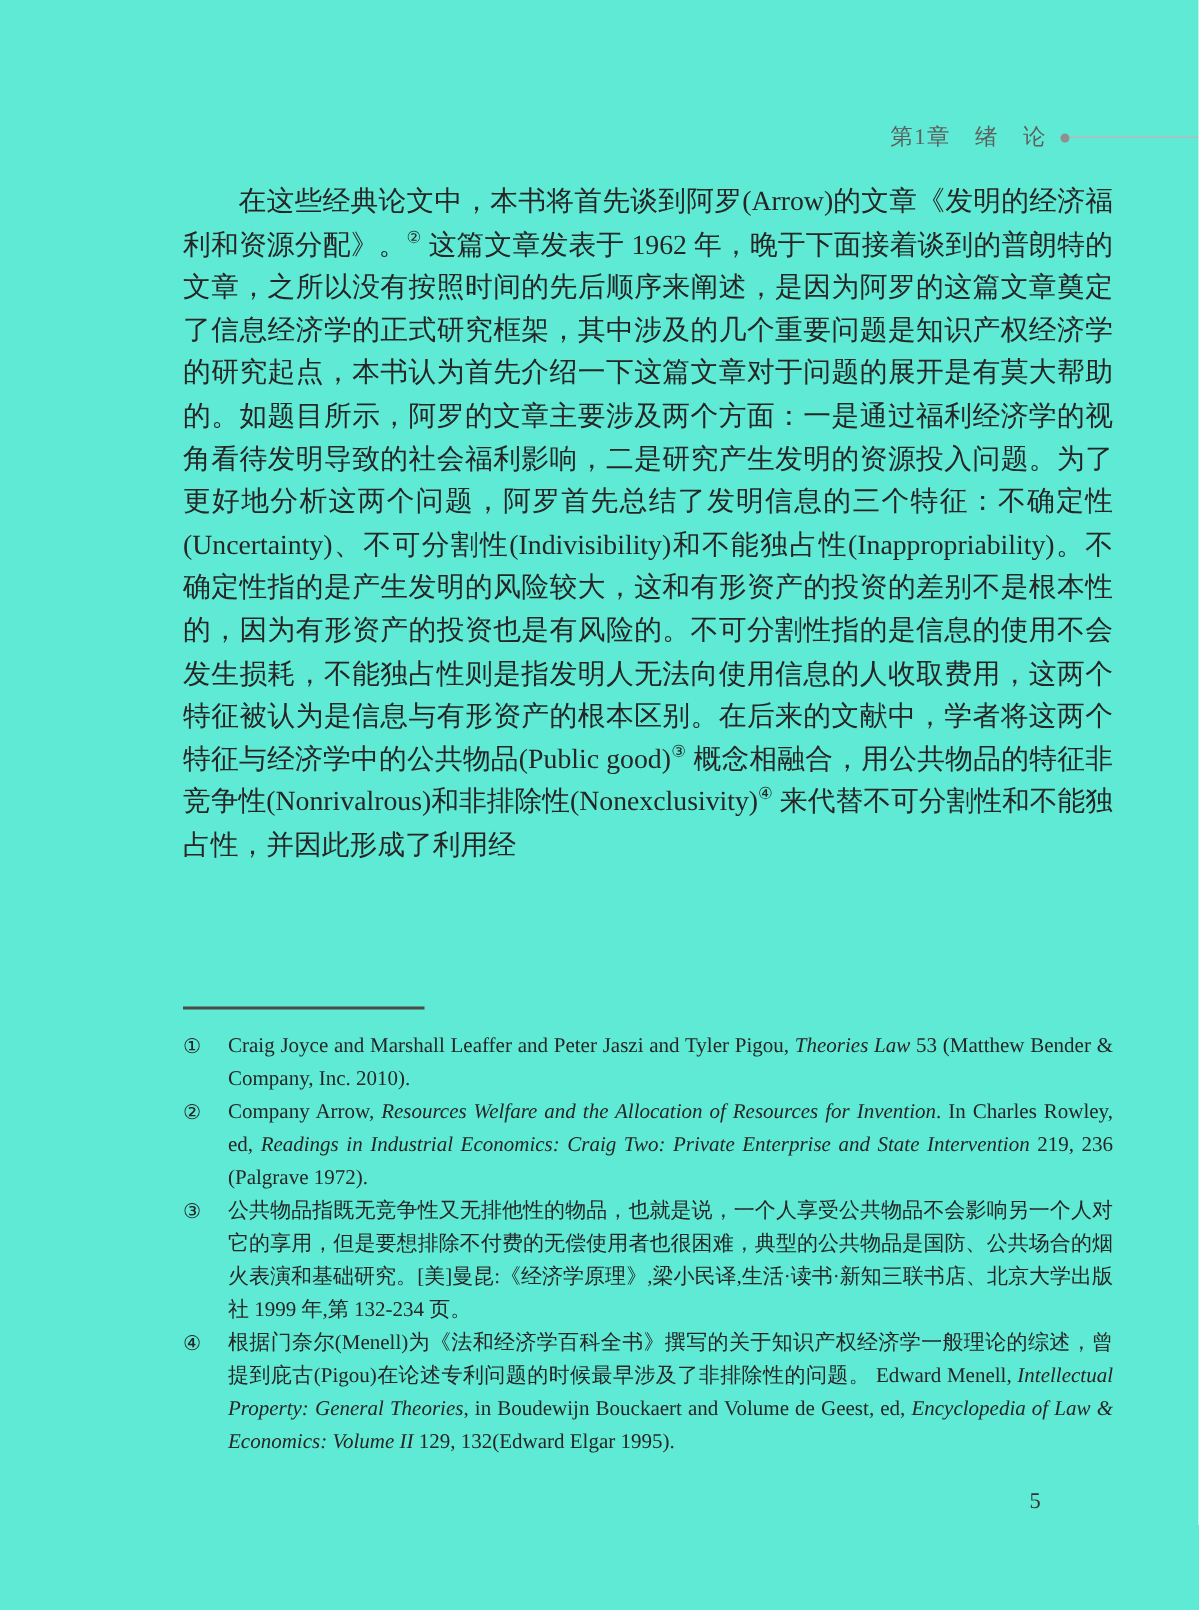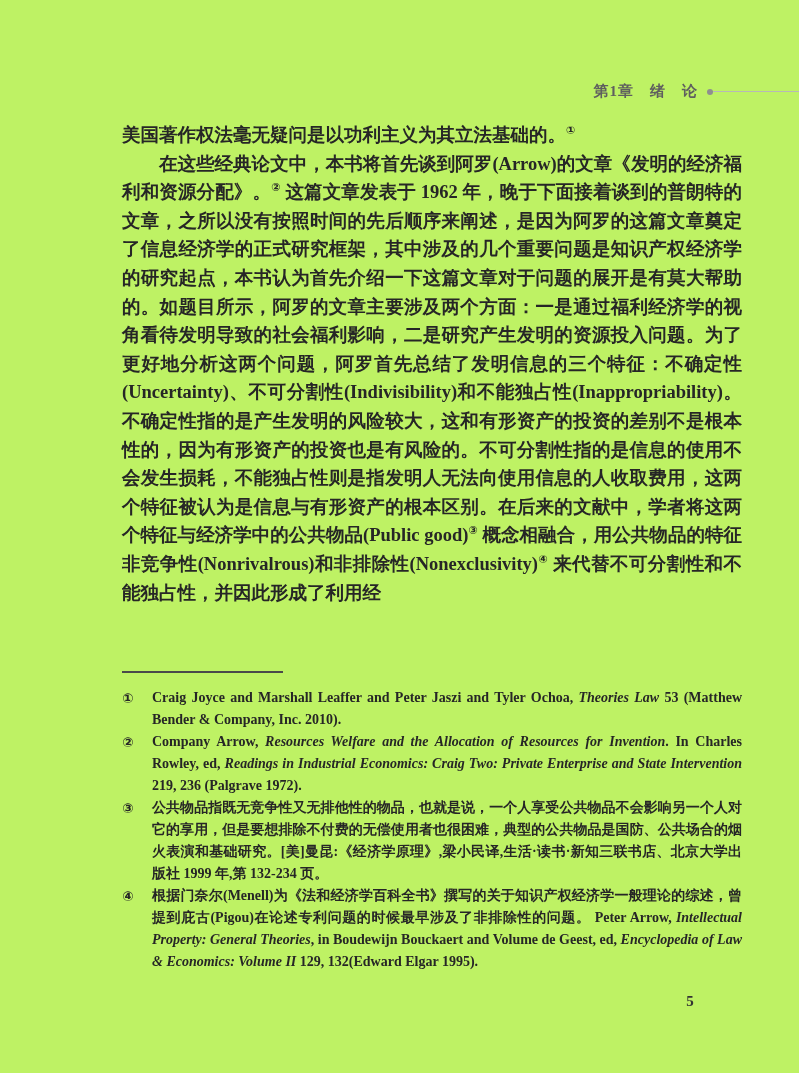--- a/index.html
+++ b/index.html
@@ -1,24 +1,23 @@
 <!DOCTYPE html>
 <html><head>
 <meta charset="utf-8">
 <style>
   html, body { margin: 0; padding: 0; background: #ffffff; }
   .page {
     position: relative;
     width: 799px;
     height: 1073px;
-    background: #bef264;
+    background: #5eead4;
     font-family: "Liberation Serif", "DejaVu Serif", serif;
     color: #262626;
     overflow: hidden;
-    font-weight: bold;
   }
 
   
   .header {
     position: absolute;
     top: 82px;
     left: 0;
     width: 799px;
     display: flex;
     justify-content: flex-end;
@@ -112,45 +111,44 @@
 
 <div class="page">
 
   <div class="header">
     <span class="header-title">第1章　绪　论</span>
     <span class="header-dot"></span>
     <span class="header-rule"></span>
   </div>
 
   <div class="body-text">
-    <p class="para"><span>美国著作权法毫无疑问是以功利主义为其立法基础的。</span><sup class="fnref">①</sup></p>
     <p class="para indent"><span>在这些经典论文中，本书将首先谈到阿罗(Arrow)的文章《发明的经济福利和资源分配》。</span><sup class="fnref">②</sup><span> 这篇文章发表于 1962 年，晚于下面接着谈到的普朗特的文章，之所以没有按照时间的先后顺序来阐述，是因为阿罗的这篇文章奠定了信息经济学的正式研究框架，其中涉及的几个重要问题是知识产权经济学的研究起点，本书认为首先介绍一下这篇文章对于问题的展开是有莫大帮助的。如题目所示，阿罗的文章主要涉及两个方面：一是通过福利经济学的视角看待发明导致的社会福利影响，二是研究产生发明的资源投入问题。为了更好地分析这两个问题，阿罗首先总结了发明信息的三个特征：不确定性(Uncertainty)、不可分割性(Indivisibility)和不能独占性(Inappropriability)。不确定性指的是产生发明的风险较大，这和有形资产的投资的差别不是根本性的，因为有形资产的投资也是有风险的。不可分割性指的是信息的使用不会发生损耗，不能独占性则是指发明人无法向使用信息的人收取费用，这两个特征被认为是信息与有形资产的根本区别。在后来的文献中，学者将这两个特征与经济学中的公共物品(Public good)</span><sup class="fnref">③</sup><span> 概念相融合，用公共物品的特征非竞争性(Nonrivalrous)和非排除性(Nonexclusivity)</span><sup class="fnref">④</sup><span> 来代替不可分割性和不能独占性，并因此形成了利用经</span></p>
   </div>
 
   <div class="footnote-divider"></div>
 
   <div class="footnotes">
 
     <div class="fn">
       <span class="fn-marker">①</span>
-      <span class="fn-text"><span>Craig Joyce and Marshall Leaffer and Peter Jaszi and Tyler Ochoa, </span><em>Theories Law</em><span> 53 (Matthew Bender &amp; Company, Inc. 2010).</span></span>
+      <span class="fn-text"><span>Craig Joyce and Marshall Leaffer and Peter Jaszi and Tyler Pigou, </span><em>Theories Law</em><span> 53 (Matthew Bender &amp; Company, Inc. 2010).</span></span>
     </div>
 
     <div class="fn">
       <span class="fn-marker">②</span>
       <span class="fn-text"><span>Company Arrow, </span><em>Resources Welfare and the Allocation of Resources for Invention</em><span>. In Charles Rowley, ed, </span><em>Readings in Industrial Economics: Craig Two: Private Enterprise and State Intervention</em><span> 219, 236 (Palgrave 1972).</span></span>
     </div>
 
     <div class="fn">
       <span class="fn-marker">③</span>
       <span class="fn-text"><span>公共物品指既无竞争性又无排他性的物品，也就是说，一个人享受公共物品不会影响另一个人对它的享用，但是要想排除不付费的无偿使用者也很困难，典型的公共物品是国防、公共场合的烟火表演和基础研究。[美]曼昆:《经济学原理》,梁小民译,生活·读书·新知三联书店、北京大学出版社 1999 年,第 132-234 页。</span></span>
     </div>
 
     <div class="fn">
       <span class="fn-marker">④</span>
-      <span class="fn-text"><span>根据门奈尔(Menell)为《法和经济学百科全书》撰写的关于知识产权经济学一般理论的综述，曾提到庇古(Pigou)在论述专利问题的时候最早涉及了非排除性的问题。 Peter Arrow, </span><em>Intellectual Property: General Theories</em><span>, in Boudewijn Bouckaert and Volume de Geest, ed, </span><em>Encyclopedia of Law &amp; Economics: Volume II</em><span> 129, 132(Edward Elgar 1995).</span></span>
+      <span class="fn-text"><span>根据门奈尔(Menell)为《法和经济学百科全书》撰写的关于知识产权经济学一般理论的综述，曾提到庇古(Pigou)在论述专利问题的时候最早涉及了非排除性的问题。 Edward Menell, </span><em>Intellectual Property: General Theories</em><span>, in Boudewijn Bouckaert and Volume de Geest, ed, </span><em>Encyclopedia of Law &amp; Economics: Volume II</em><span> 129, 132(Edward Elgar 1995).</span></span>
     </div>
 
   </div>
 
   <div class="page-number">5</div>
 
 </div>
 
 </body></html>

